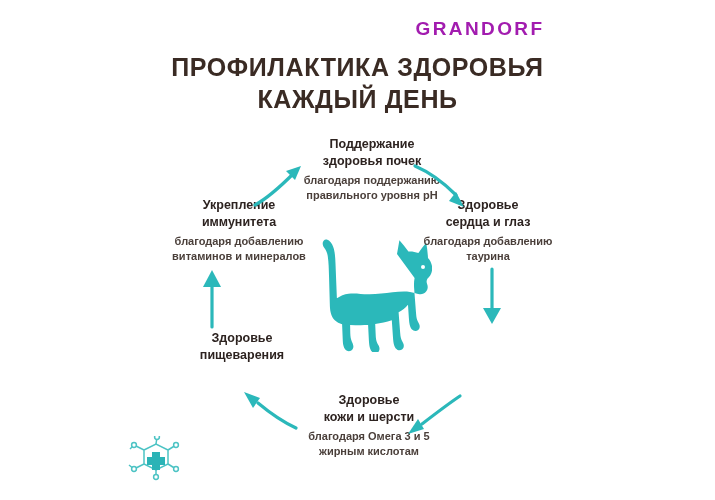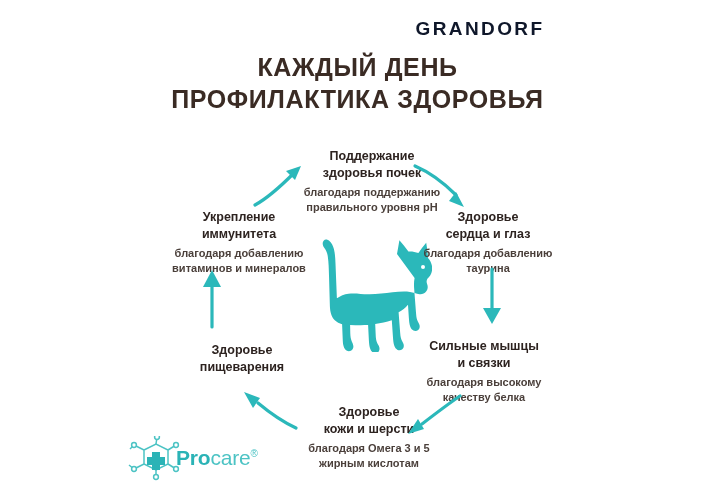--- a/index.html
+++ b/index.html
@@ -24,21 +24,21 @@
     width: 100%;
     text-align: center;
     padding-right: 0;
   }
   #brand-logo .brand-text {
     display: inline-block;
     margin-left: 245px;
     font-size: 19px;
     font-weight: 600;
     letter-spacing: 2.4px;
-    color: #0f172a;
+    color: #a21caf;
   }
 
   
   #page-title {
     position: absolute;
     left: 0;
     top: 52px;
     width: 715px;
     text-align: center;
     color: #3a2b24;
@@ -54,21 +54,21 @@
   
   .node {
     position: absolute;
     text-align: center;
   }
   .node-title {
     color: #2d2320;
     font-size: 12.5px;
     font-weight: 700;
     line-height: 1.32;
-    margin: 12px 0 4px 0;
+    margin: 0 0 4px 0;
     white-space: pre-line;
   }
   .node-sub {
     color: #4a3f3a;
     font-size: 11px;
     font-weight: 700;
     line-height: 1.34;
     margin: 0;
     white-space: pre-line;
   }
@@ -137,22 +137,22 @@
 </head>
 <body>
 
 <div id="page">
 
   <div id="brand-logo">
     <span class="brand-text">GRANDORF</span>
   </div>
 
   <div id="page-title">
+    <span class="title-line">ПРОФИЛАКТИКА ЗДОРОВЬЯ</span>
     <span class="title-line">КАЖДЫЙ ДЕНЬ</span>
-    <span class="title-line">ПРОФИЛАКТИКА ЗДОРОВЬЯ</span>
   </div>
 
   <div id="cat-silhouette">
     <svg viewBox="0 0 136 116" width="136" height="116" aria-hidden="true">
       <path fill="#2bb8ba" d="
         M101,18
         c0.8,-4.6 1.6,-9.2 2.4,-13.8
         c3.2,3.6 6.2,7.4 9.0,11.3
         c3.4,-0.2 6.8,0.2 10.0,1.6
         c2.4,-3.6 5.0,-7.1 7.8,-10.4
@@ -227,26 +227,20 @@
 правильного уровня pH</p>
   </div>
 
   <div class="node" id="node-heart">
     <p class="node-title">Здоровье
 сердца и глаз</p>
     <p class="node-sub">благодаря добавлению
 таурина</p>
   </div>
 
-  <div class="node" id="node-muscles">
-    <p class="node-title">Сильные мышцы
-и связки</p>
-    <p class="node-sub">благодаря высокому
-качеству белка</p>
-  </div>
 
   <div class="node" id="node-skin">
     <p class="node-title">Здоровье
 кожи и шерсти</p>
     <p class="node-sub">благодаря Омега 3 и 5
 жирным кислотам</p>
   </div>
 
   <div class="node" id="node-digestion">
     <p class="node-title">Здоровье
@@ -323,18 +317,15 @@
           <circle cx="50" cy="9" r="2.4"></circle>
           <circle cx="50" cy="33" r="2.4"></circle>
           <circle cx="30" cy="41" r="2.4"></circle>
           <circle cx="8" cy="33" r="2.4"></circle>
         </g>
 
         <path fill="#2bb3b6" d="
           M26,16 L34,16 L34,21 L39,21 L39,29 L34,29 L34,34 L26,34 L26,29 L21,29 L21,21 L26,21 Z"></path>
       </svg>
     </div>
-    <div class="procare-wordmark">
-      <span class="procare-pro">Pro</span><span class="procare-care">care</span><span class="procare-reg">®</span>
-    </div>
   </div>
 
 </div>
 
 </body></html>

